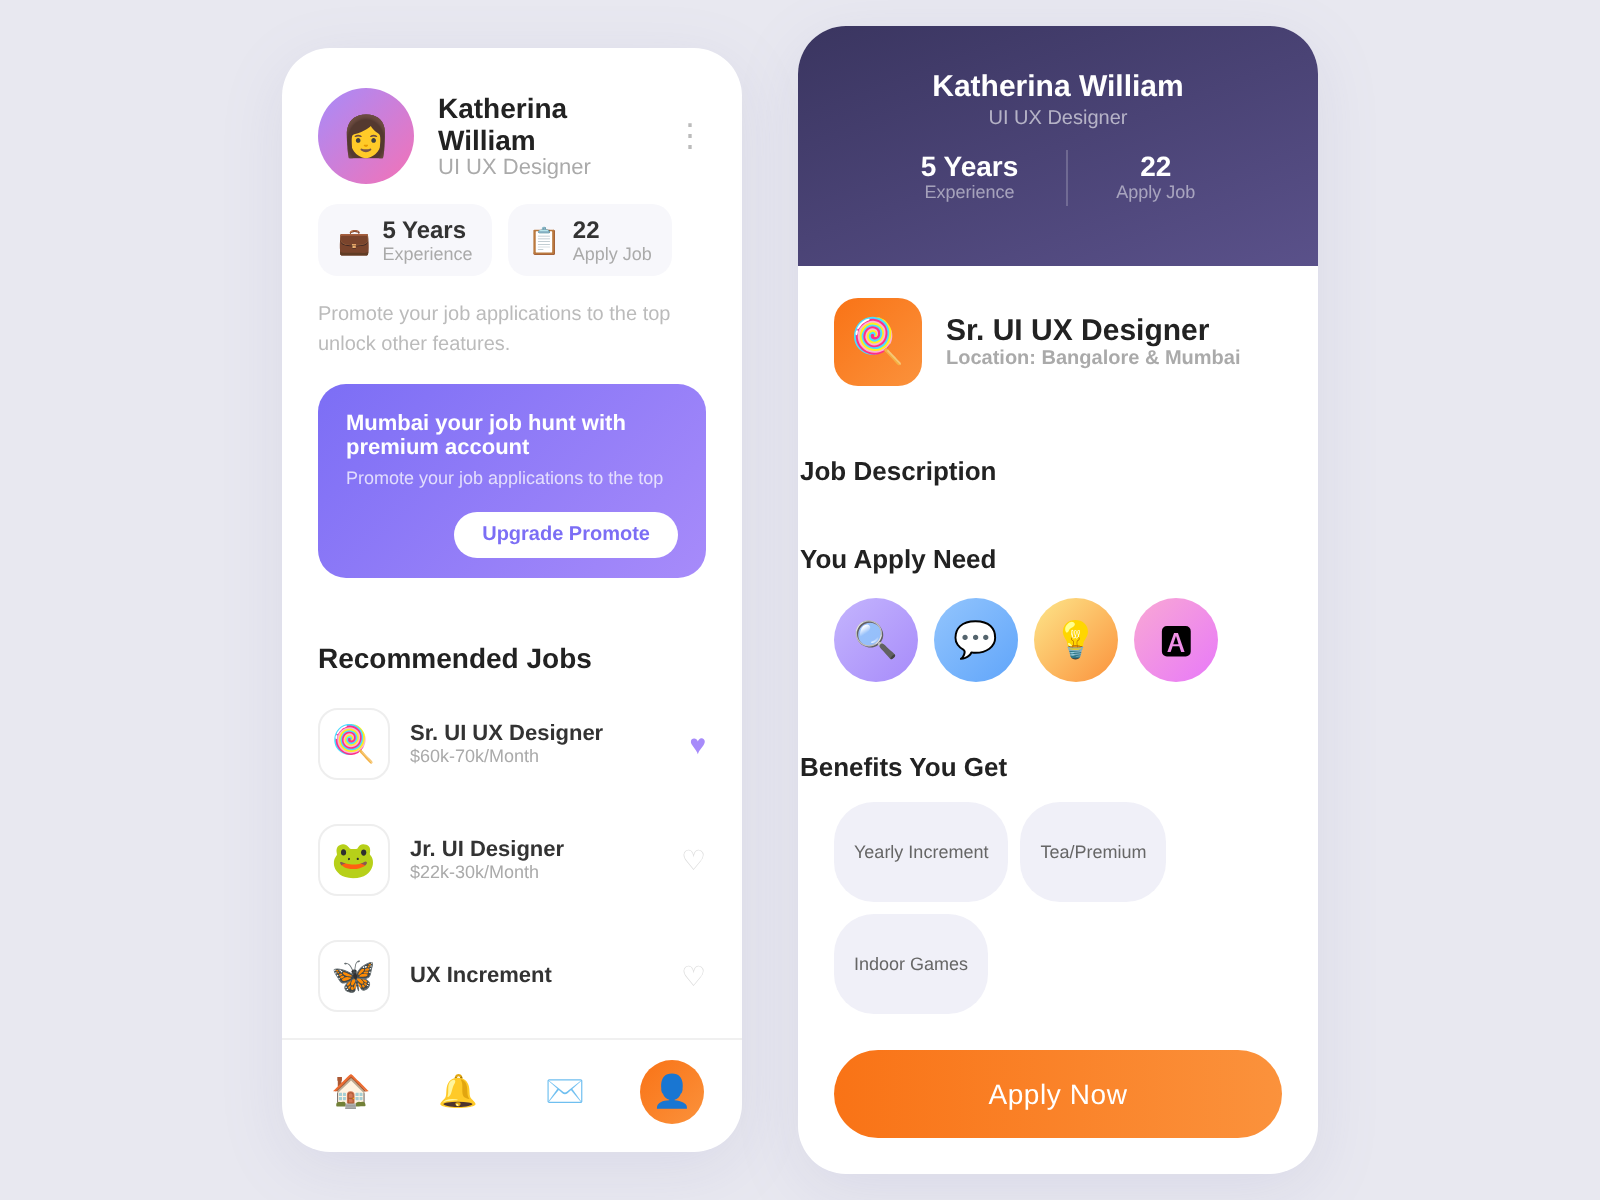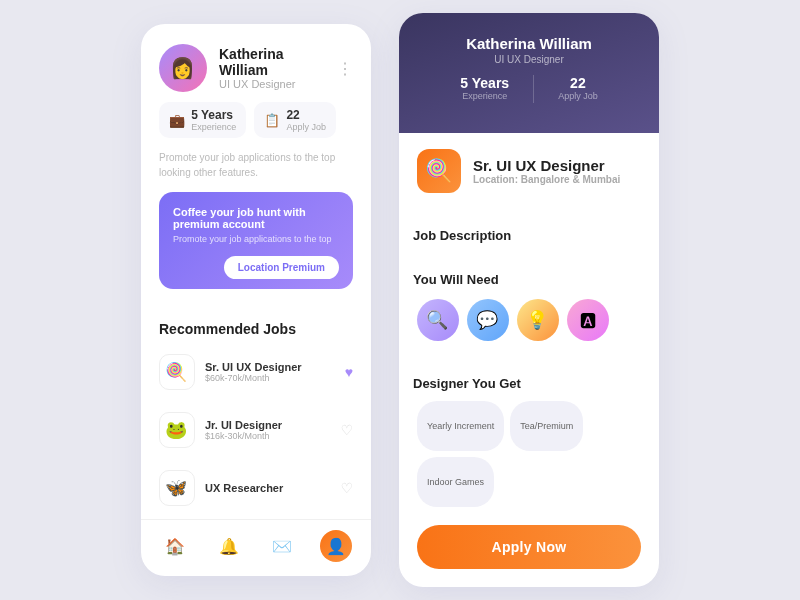--- a/index.html
+++ b/index.html
@@ -323,21 +323,21 @@
     .job-detail-location {
       font-size: 10px;
       color: #aaa;
       font-weight: bold;
     }
 
     .section-heading {
       font-size: 13px;
       font-weight: 700;
       color: #222;
-      padding: 8px 14px 4px;
+      padding: 8px 1px 4px;
       margin-top: 17px;
     }
 
     .desc-text {
       font-size: 10px;
       color: #888;
       padding: 2px 18px 10px;
       line-height: 1.6;
     }
 
@@ -385,21 +385,21 @@
     }
 
     .apply-btn {
       width: 100%;
       background: linear-gradient(90deg, #f97316, #fb923c);
       color: #fff;
       border: none;
       border-radius: 28px;
       padding: 14px 0;
       font-size: 14px;
-      font-weight: 700;
+      font-weight: 400;
       cursor: pointer;
       letter-spacing: 0.3px;
       text-align: center;
     }
 
     
     .clearfix::after { content:''; display:block; clear:both; }
   </style>
 </head>
 <body>
@@ -427,52 +427,52 @@
       </div>
       <div class="stat-box">
         <span class="stat-icon">📋</span>
         <div class="stat-content">
           <div class="stat-value">22</div>
           <div class="stat-label">Apply Job</div>
         </div>
       </div>
     </div>
 
-    <div class="promo-text">Promote your job applications to the top looking other features.</div>
+    <div class="promo-text">Promote your job applications to the top unlock other features.</div>
 
     <div class="upgrade-banner clearfix">
-      <div class="upgrade-title">Coffee your job hunt with premium account</div>
+      <div class="upgrade-title">Mumbai your job hunt with premium account</div>
       <div class="upgrade-sub">Promote your job applications to the top</div>
-      <button class="upgrade-btn">Location Premium</button>
+      <button class="upgrade-btn">Upgrade Promote</button>
     </div>
   </div>
 
   <div class="section-title">Recommended Jobs</div>
 
   <div class="job-list">
     <div class="job-item">
       <div class="job-logo">🍭</div>
       <div class="job-info">
         <div class="job-title">Sr. UI UX Designer</div>
         <div class="job-salary">$60k-70k/Month</div>
       </div>
       <div class="job-heart heart-filled">♥</div>
     </div>
     <div class="job-item">
       <div class="job-logo">🐸</div>
       <div class="job-info">
         <div class="job-title">Jr. UI Designer</div>
-        <div class="job-salary">$16k-30k/Month</div>
+        <div class="job-salary">$22k-30k/Month</div>
       </div>
       <div class="job-heart heart-empty">♡</div>
     </div>
     <div class="job-item">
       <div class="job-logo">🦋</div>
       <div class="job-info">
-        <div class="job-title">UX Researcher</div>
+        <div class="job-title">UX Increment</div>
         <div class="job-salary"></div>
       </div>
       <div class="job-heart heart-empty">♡</div>
     </div>
   </div>
 
   <div class="bottom-nav">
     <div class="nav-icon">🏠</div>
     <div class="nav-icon">🔔</div>
     <div class="nav-icon">✉️</div>
@@ -501,29 +501,29 @@
     <div class="job-detail-header">
       <div class="job-detail-logo">🍭</div>
       <div class="job-detail-info">
         <div class="job-detail-title">Sr. UI UX Designer</div>
         <div class="job-detail-location">Location: Bangalore &amp; Mumbai</div>
       </div>
     </div>
 
     <div class="section-heading">Job Description</div>
 
-    <div class="section-heading">You Will Need</div>
+    <div class="section-heading">You Apply Need</div>
     <div class="skills-row">
       <div class="skill-bubble skill-search">🔍</div>
       <div class="skill-bubble skill-chat">💬</div>
       <div class="skill-bubble skill-idea">💡</div>
       <div class="skill-bubble skill-adobe">🅰</div>
     </div>
 
-    <div class="section-heading">Designer You Get</div>
+    <div class="section-heading">Benefits You Get</div>
     <div class="benefits-row">
       <span class="benefit-tag">Yearly Increment</span>
       <span class="benefit-tag">Tea/Premium</span>
       <span class="benefit-tag">Indoor Games</span>
     </div>
 
     <div class="apply-btn-wrap">
       <button class="apply-btn">Apply Now</button>
     </div>
   </div>

